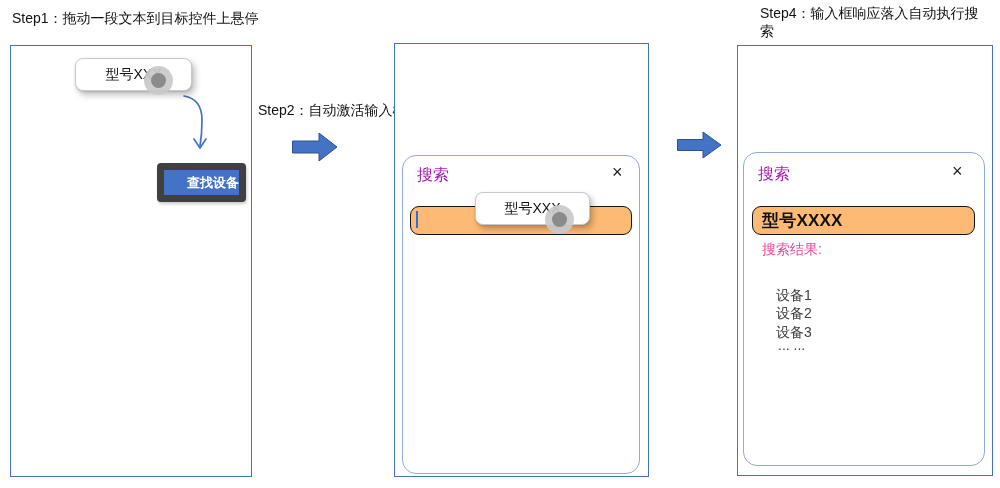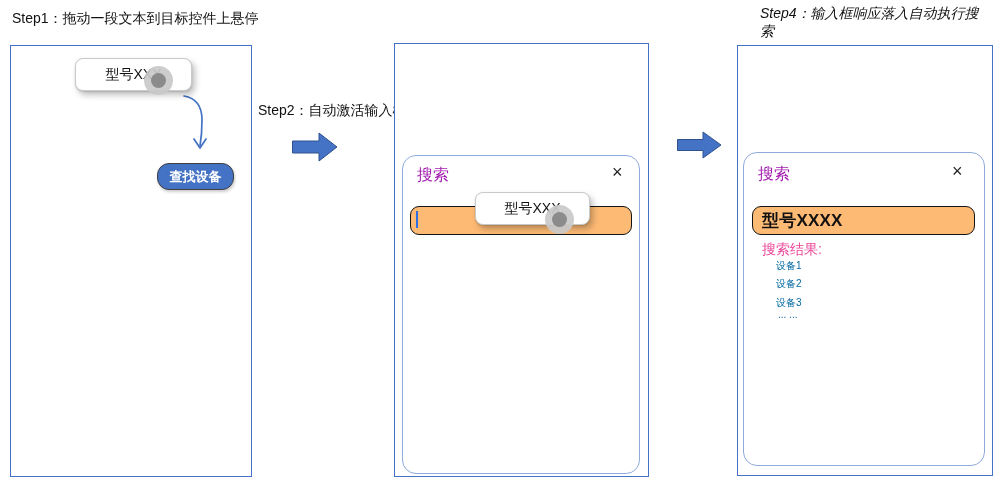--- a/index.html
+++ b/index.html
@@ -1,47 +1,47 @@
 <!DOCTYPE html>
 <html><head>
 <meta charset="utf-8">
 <style>
   html,body{margin:0;padding:0;background:#fff;}
   body{font-family:"Liberation Sans","DejaVu Sans",sans-serif;color:#1a1a1a;}
   .canvas{position:relative;width:1000px;height:488px;background:#fff;overflow:hidden;}
 
   .step-title{position:absolute;font-size:14px;font-weight:500;line-height:18px;color:#111;white-space:nowrap;}
-  .step-title.wrap{white-space:normal;font-style:italic;}
+  .step-title.wrap{white-space:normal;}
 
   .panel{position:absolute;background:#fff;border:1px solid #4472c4;}
 
   .block-arrow{position:absolute;}
 
   .chip{position:absolute;background:#fff;border:1px solid #c9c9c9;border-radius:8px;
         box-shadow:3px 4px 6px rgba(0,0,0,0.25),0 1px 2px rgba(0,0,0,0.12);
         display:flex;align-items:center;justify-content:center;
         font-size:14px;font-weight:500;color:#111;z-index:5;}
   .cursor-outer{position:absolute;border-radius:50%;background:#c9c9c9;opacity:0.92;z-index:6;}
   .cursor-inner{position:absolute;border-radius:50%;background:#8b8b8b;z-index:7;}
 
-  .find-btn{position:absolute;background:#4472c4;border:1px solid #404040;border-radius:12px;
-            color:#fff;font-size:13px;font-weight:bold;display:flex;align-items:center;justify-content:center;
+  .find-btn{position:absolute;background:#4472c4;border:7px solid #404040;border-radius:4px;
+            color:#fff;font-size:13px;font-weight:bold;display:flex;align-items:center;justify-content:flex-end;
             box-shadow:1px 2px 3px rgba(0,0,0,0.2);cursor:pointer;}
 
   .modal{position:absolute;background:#fff;border:1.5px solid #8faadc;border-radius:14px;}
   .modal-title{position:absolute;font-size:16px;font-weight:500;color:#a21caf;}
   .modal-close{position:absolute;font-size:18px;font-weight:400;color:#222;line-height:16px;cursor:pointer;}
 
   .search-input{position:absolute;background:#fdba74;border:1.5px solid #141414;border-radius:9px;
                 display:flex;align-items:center;}
   .caret{position:absolute;width:2px;background:#2d6fe0;}
   .input-text{font-size:17px;font-weight:600;color:#111;padding-left:9px;letter-spacing:0.2px;}
 
   .results-label{position:absolute;font-size:14px;color:#ec4899;}
-  .result-item{position:absolute;font-size:10px;color:#0369a1;}
+  .result-item{position:absolute;font-size:14px;color:#404040;margin-top:28px;}
 
   .curve-arrow{position:absolute;}
   svg{display:block;}
 </style>
 </head>
 <body>
 
 <div class="canvas">
 
   <div class="step-title" style="left:12px;top:9px;">Step1：拖动一段文本到目标控件上悬停</div>

